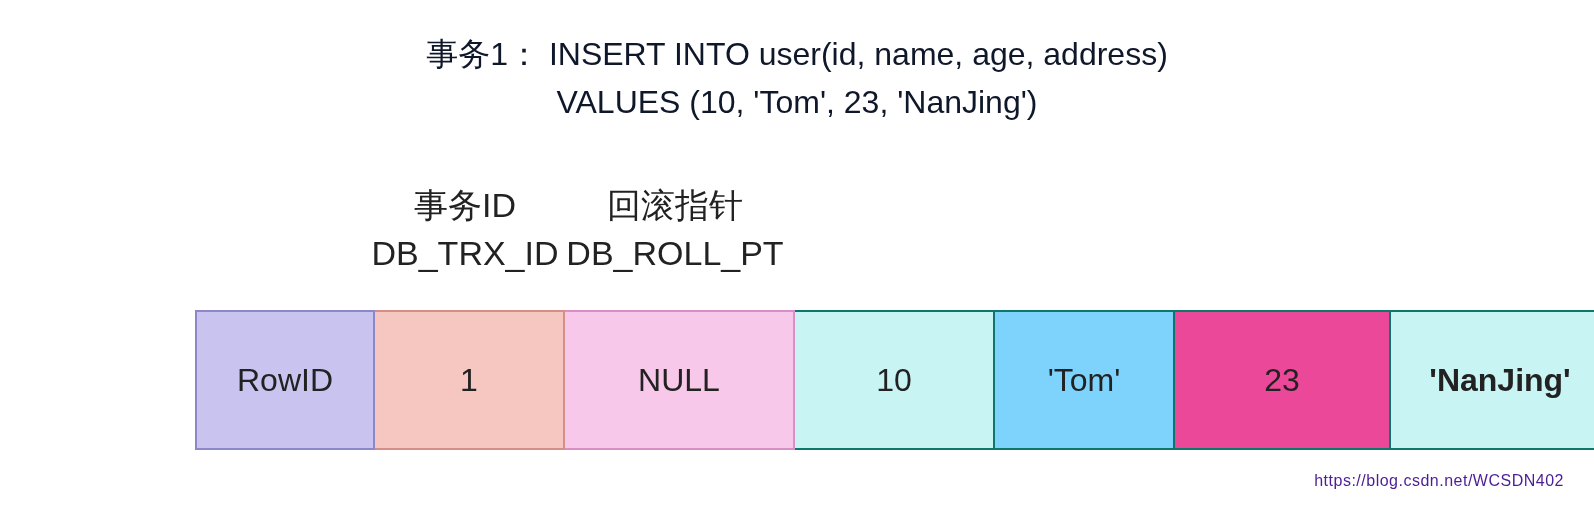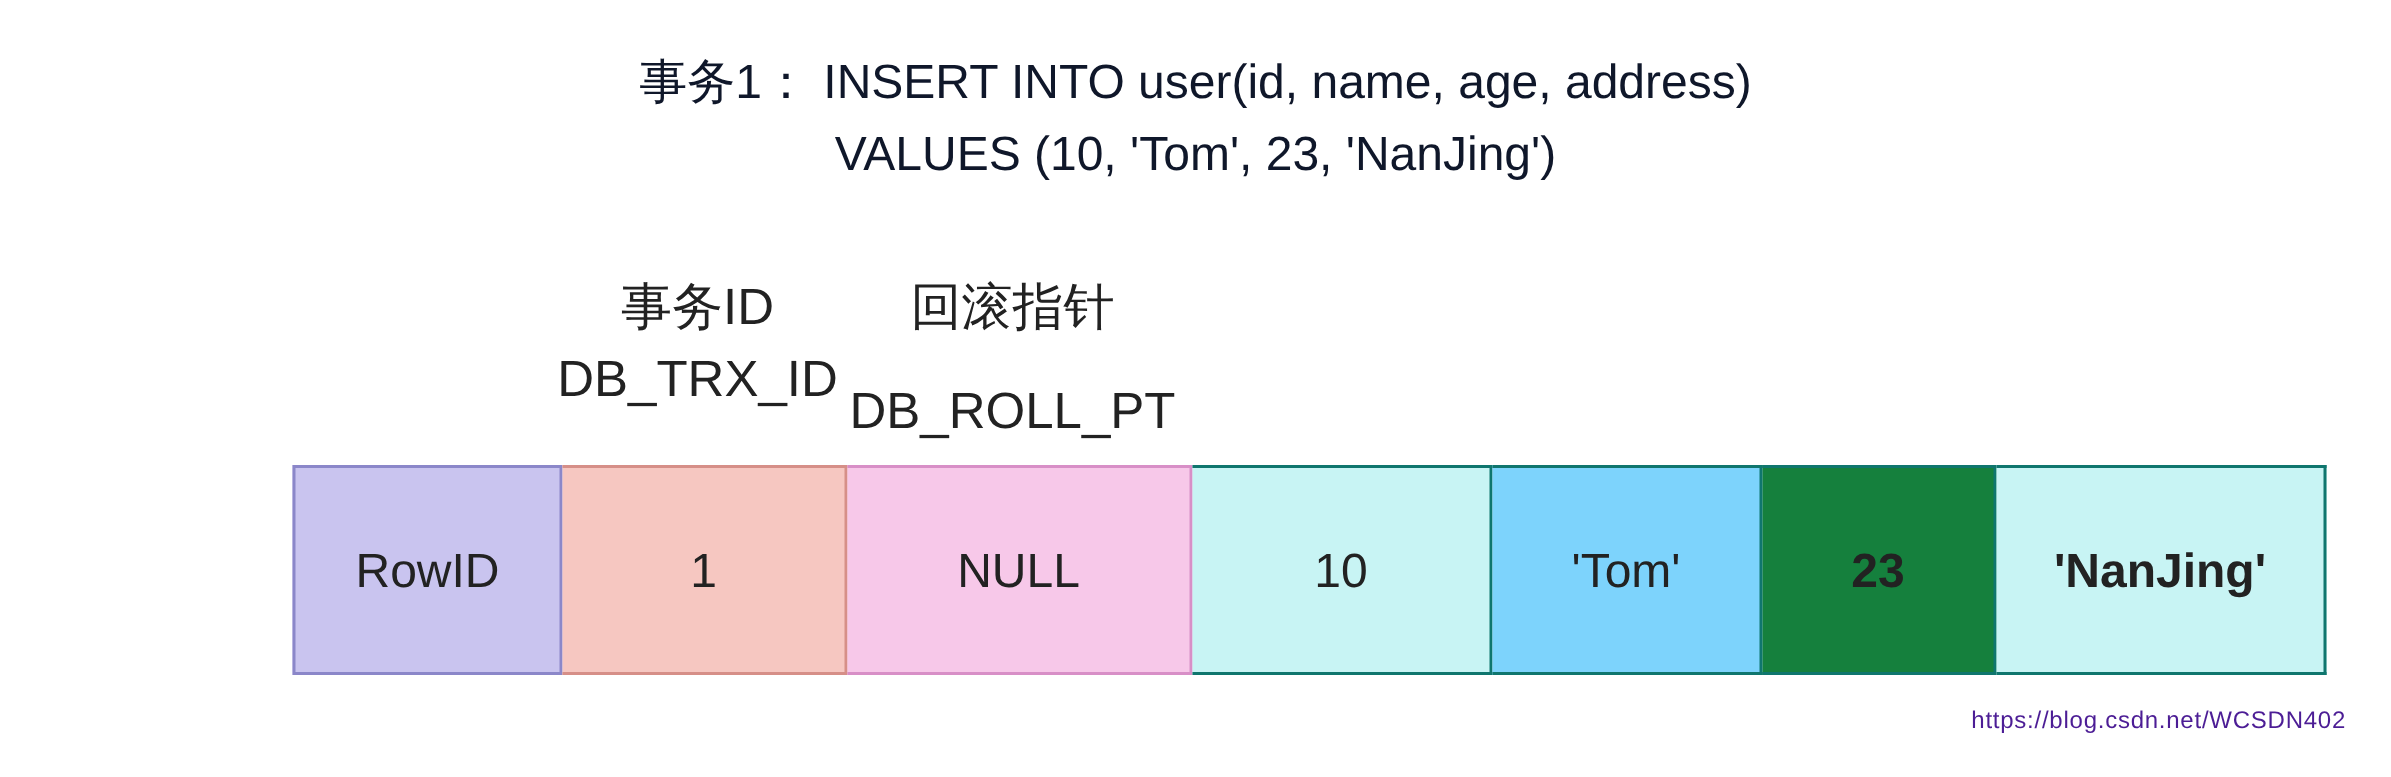--- a/index.html
+++ b/index.html
@@ -28,21 +28,21 @@
     left: 370px;
     font-size: 34px;
     color: #222;
     line-height: 1.4;
   }
   .col-labels .line1 { display: flex; }
   .col-labels .line2 { display: flex; }
   .lab-trx-cn { width: 190px; text-align: center; }
   .lab-roll-cn { width: 230px; text-align: center; }
   .lab-trx-en { width: 190px; text-align: center; }
-  .lab-roll-en { width: 230px; text-align: center; margin-top: 21px; }
+  .lab-roll-en { width: 230px; text-align: center; }
 
   .row-table {
     position: absolute;
     top: 310px;
     left: 195px;
     display: flex;
     height: 140px;
   }
   .cell {
     display: flex;
@@ -51,21 +51,21 @@
     font-size: 32px;
     color: #222;
     border: 2px solid #0f766e;
   }
   .cell + .cell { border-left: none; }
   .c-rowid { width: 180px; background: #c9c4ef; border-color:#8b87c9; }
   .c-trx   { width: 190px; background: #f6c7c1; border-color:#d68f88; }
   .c-roll  { width: 230px; background: #f7c8e9; border-color:#d88fc7; }
   .c-id    { width: 200px; background: #c8f4f4; }
   .c-name  { width: 180px; background: #7dd3fc; }
-  .c-age   { width: 156px; background: #15803d; font-weight: bold; }
+  .c-age   { width: 216px; background: #ec4899; font-weight: normal; }
   .c-addr  { width: 220px; background: #c8f4f4; font-weight: bold; }
 
   .watermark {
     position: absolute;
     bottom: 28px;
     right: 30px;
     font-size: 16px;
     color: #4c1d95;
     letter-spacing: 0.5px;
   }

